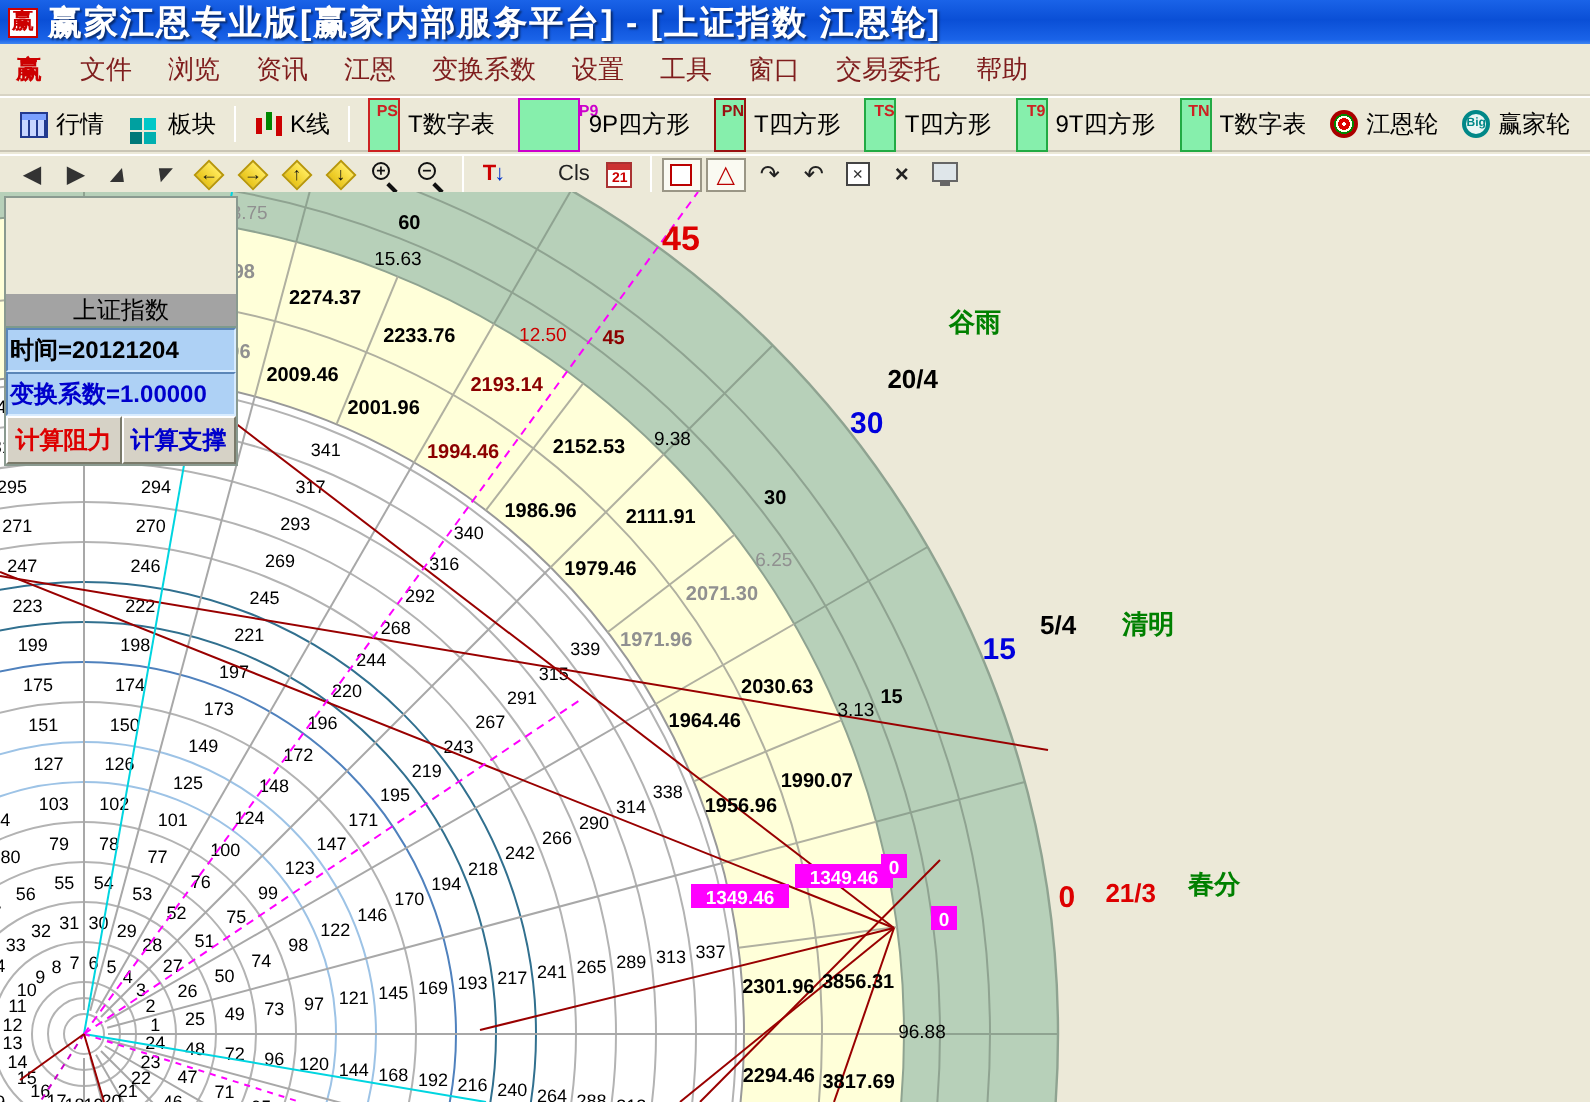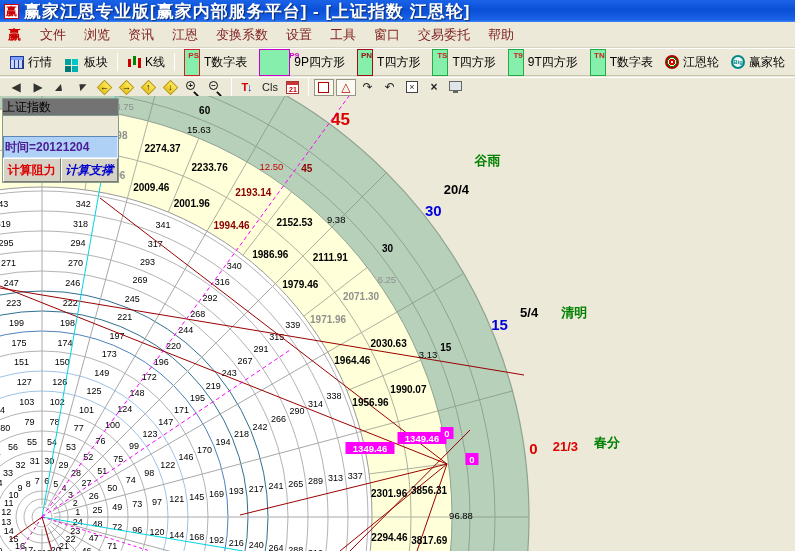--- a/index.html
+++ b/index.html
@@ -59,38 +59,38 @@
   .skew{display:inline-block;transform:skewX(-20deg);}
   .diamond{width:11px;height:11px;background:linear-gradient(#ffe95a,#e8c41a);border:1px solid #b89708;
     transform:rotate(45deg);display:flex;align-items:center;justify-content:center;}
   .diamond span{transform:rotate(-45deg);font-size:9px;font-weight:bold;color:#111;line-height:1;}
   .mag{position:relative;width:15px;height:15px;}
   .mag .lens{position:absolute;left:1px;top:1px;width:9px;height:9px;border:1.5px solid #111;
     border-radius:50%;font-size:8px;font-weight:bold;line-height:7px;text-align:center;color:#111;}
   .mag .handle{position:absolute;right:1px;bottom:0;width:6px;height:2px;background:#111;transform:rotate(45deg);}
   .t-ic .T{color:#cc0000;font-weight:bold;font-size:11px;}
   .t-ic .dn{color:#0033cc;font-weight:bold;font-size:11px;margin-left:-1px;}
-  .cls{font-size:11px;color:#222;}
+  .cls{font-size:11px;color:#222;margin-left:17px;}
   .cal{width:13px;height:13px;border:1px solid #aa3333;background:#fff;font-size:7px;line-height:9px;
     text-align:center;color:#cc0000;font-weight:bold;position:relative;padding-top:3px;}
   .cal:before{content:"";position:absolute;top:0;left:0;right:0;height:3px;background:#cc3333;}
   .sq{width:11px;height:11px;border:1px solid #bb0000;background:#fff;}
   .trio{color:#bb0000;font-size:12px;line-height:1;}
   .active{border:1px solid #9a9686;background:#fafaf2;}
   .xbox{width:12px;height:12px;border:1px solid #444;font-size:9px;line-height:10px;text-align:center;color:#333;background:#fff;}
   .monitor{width:13px;height:10px;border:1px solid #666;background:#dfe6ea;position:relative;margin-bottom:3px;}
   .monitor:after{content:"";position:absolute;left:3px;bottom:-3px;width:5px;height:2px;background:#666;}
   
   .client{position:absolute;top:96px;left:0;width:795px;height:455px;background:#ece9d8;}
   .client svg{position:absolute;top:0;left:0;}
   
   .panel{position:absolute;top:98px;left:2px;width:117px;z-index:5;border:1px solid #8a9a90;
     background:#ece9d8;font-size:12px;}
-  .panel-title{height:17px;background:#737373;border-bottom:1px solid #7d9a8d;
-    line-height:16px;color:#000;}
+  .panel-title{height:17px;background:#a3a3a3;border-bottom:1px solid #7d9a8d;text-align:center;
+    line-height:16px;color:#000;margin-top:48px;}
   .prow{height:22px;background:#aed1f5;border:1px solid;border-color:#5a86b8 #d8ecff #d8ecff #5a86b8;
     line-height:20px;padding:0 1px;font-weight:bold;font-size:12px;white-space:nowrap;overflow:hidden;}
   .pbtns{display:flex;align-items:flex-end;}
   .pbtn{flex:1;height:24px;background:#d6d2c6;border:1px solid;border-color:#fff #7a7a6a #7a7a6a #fff;
     font-size:12px;font-weight:bold;font-family:inherit;padding:0;}
 </style>
 </head>
 <body>
 
 <div class="window">
@@ -540,20 +540,21 @@
         <text x="422" y="442" text-anchor="middle" font-size="9.5" font-weight="bold" fill="#ffffff" font-family="Liberation Sans, DejaVu Sans, sans-serif">1349.46</text>
         <rect x="440.5" y="427" width="13" height="12" fill="#ff00ff"></rect>
         <text x="447" y="437" text-anchor="middle" font-size="9.5" font-weight="bold" fill="#ffffff" font-family="Liberation Sans, DejaVu Sans, sans-serif">0</text>
         <rect x="465.5" y="453" width="13" height="12" fill="#ff00ff"></rect>
         <text x="472" y="463" text-anchor="middle" font-size="9.5" font-weight="bold" fill="#ffffff" font-family="Liberation Sans, DejaVu Sans, sans-serif">0</text>
       </svg>
   </div>
 
   <div class="panel">
     <div class="panel-title">上证指数</div>
-    <div class="prow" style="color: #4c1d95; margin-top: 20px;">时间=20121204</div>
+    <div class="prow" style="color: #000000;">时间=20121204</div>
+    <div class="prow" style="color: rgb(0, 0, 204);">变换系数=1.00000</div>
     <div class="pbtns">
       <button class="pbtn" style="color: rgb(221, 0, 0);">计算阻力</button>
-      <button class="pbtn" style="color: rgb(0, 0, 204); font-style: italic;">计算支撑</button>
+      <button class="pbtn" style="color: rgb(0, 0, 204);">计算支撑</button>
     </div>
   </div>
 
 </div>
 
 </body></html>

